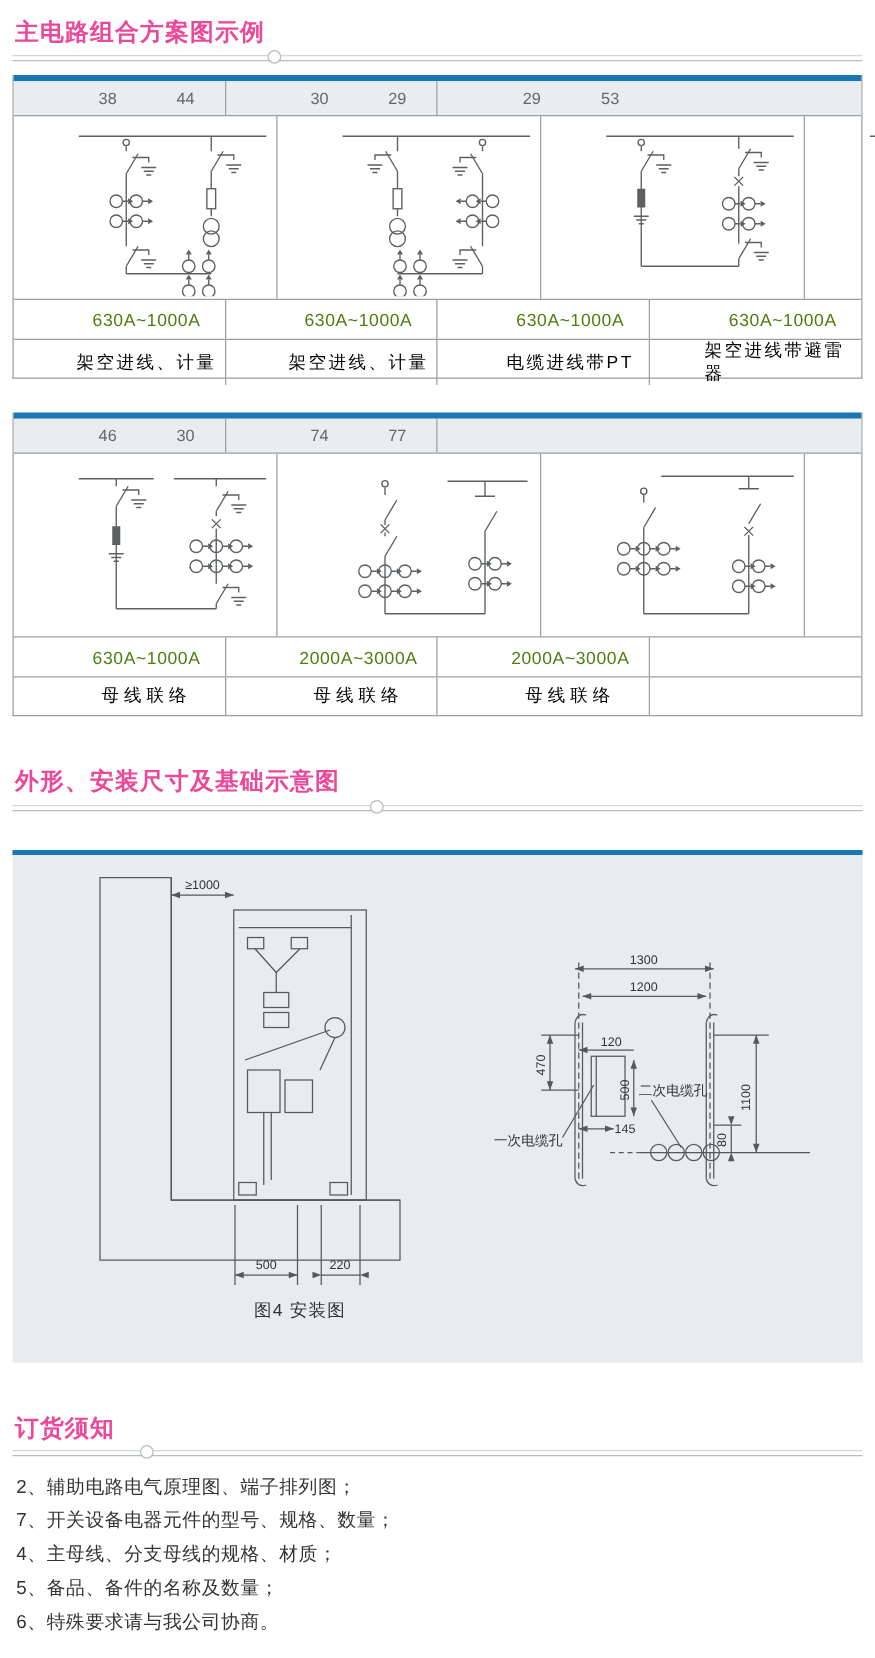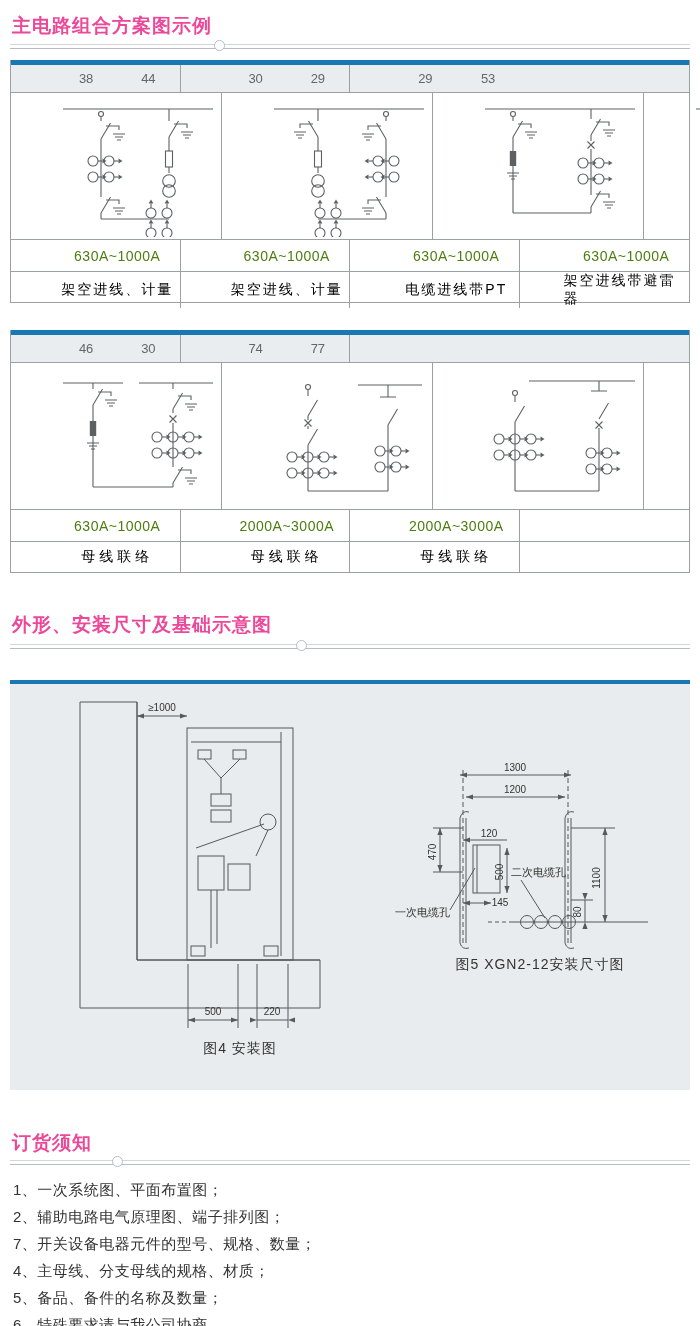--- a/index.html
+++ b/index.html
@@ -428,29 +428,27 @@
 
     <path d="M178,68 H222 M212,68 V162"></path>
     <use href="#ahu" x="212" y="68"></use>
       <use href="#ahd" x="212" y="162"></use>
     <text x="207" y="118" text-anchor="middle" transform="rotate(-90 207 118)">1100</text>
     <path d="M178,140 H200 M192,140 V162"></path>
     <use href="#ahd" x="192" y="140"></use>
       <use href="#ahu" x="192" y="162"></use>
     <text x="188" y="152" text-anchor="middle" transform="rotate(-90 188 152)">80</text>
   </svg>
-  <div class="caption" style="left:415px;top:956px;width:250px">图5  XGN2-12安装尺寸图</div>
 
   <div class="sec-title" style="top:1130px">订货须知</div>
   <div class="rule" style="top:1160px">
     <span class="knob" style="left:102px"></span>
   </div>
 
   <div class="notes">
-    <div>1、一次系统图、平面布置图；</div>
     <div>2、辅助电路电气原理图、端子排列图；</div>
     <div>7、开关设备电器元件的型号、规格、数量；</div>
     <div>4、主母线、分支母线的规格、材质；</div>
     <div>5、备品、备件的名称及数量；</div>
     <div>6、特殊要求请与我公司协商。</div>
   </div>
 
 </div>
 
 </body></html>

